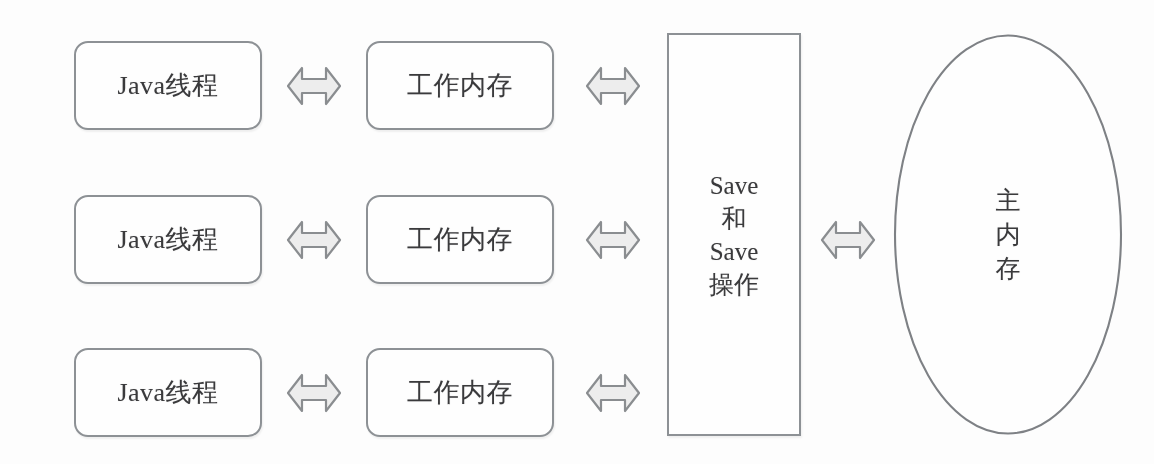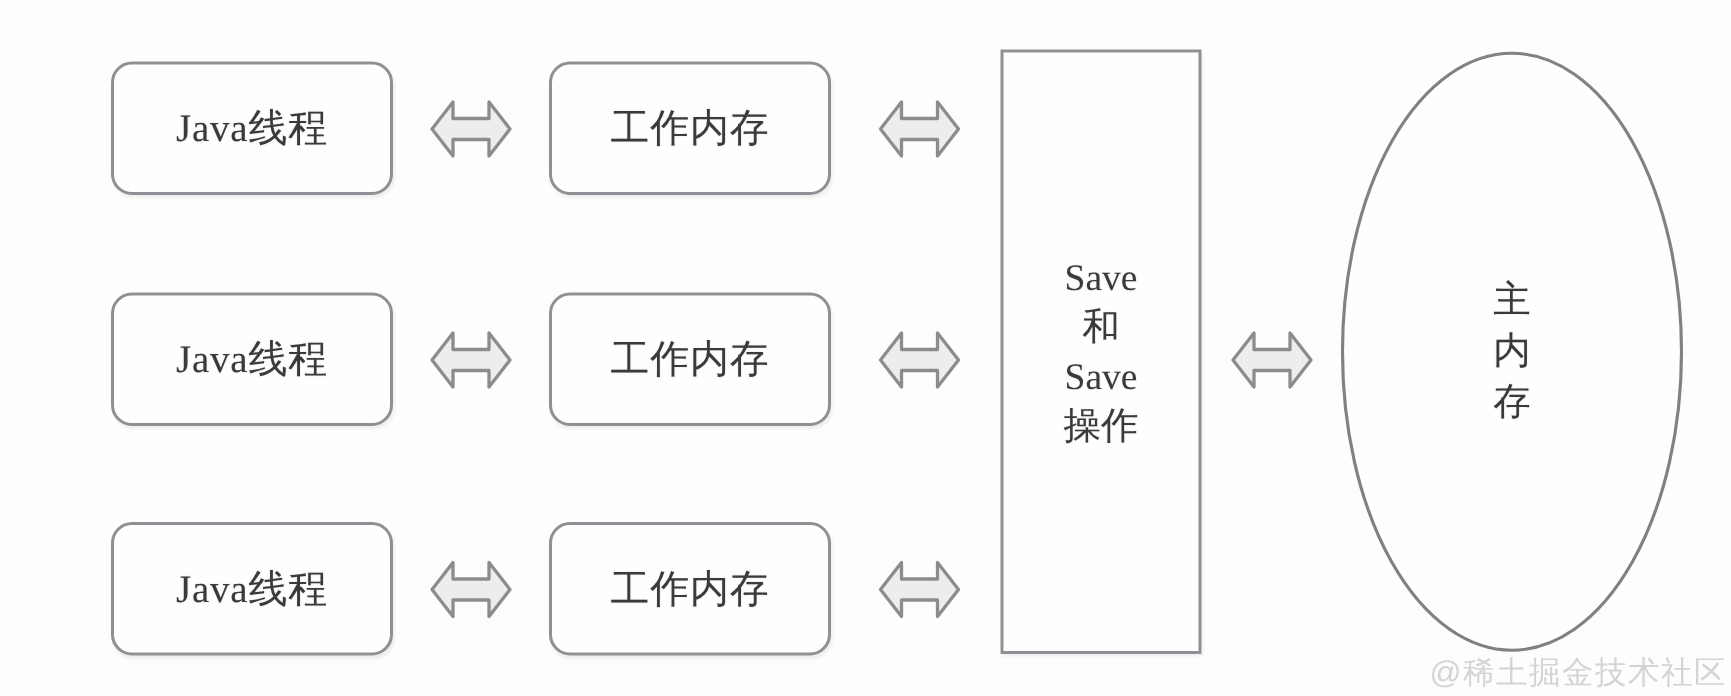--- a/index.html
+++ b/index.html
@@ -175,15 +175,14 @@
     <svg width="230" height="401" viewBox="0 0 230 401">
       <ellipse cx="115" cy="200.5" rx="113" ry="199" fill="#fefefe" stroke="#7e8185" stroke-width="2.1"></ellipse>
     </svg>
     <div class="ellipse-text">
       <span>主</span>
       <span>内</span>
       <span>存</span>
     </div>
   </div>
 
-  <div class="watermark" style="left:953px; top:434px;">@稀土掘金技术社区</div>
 
 </div>
 
 </body></html>

